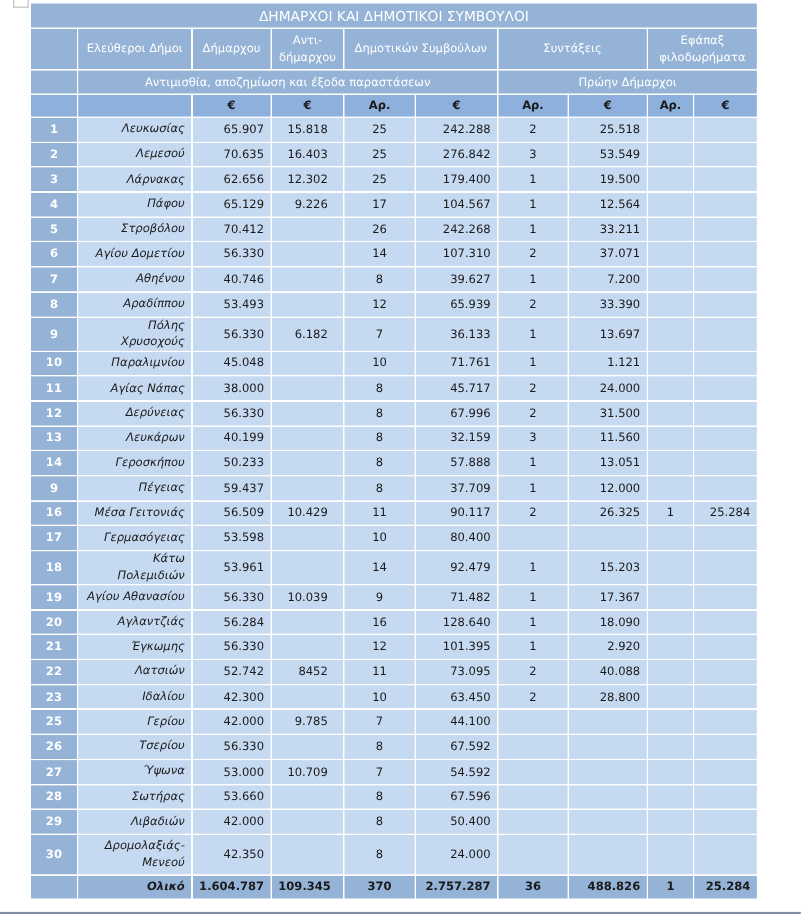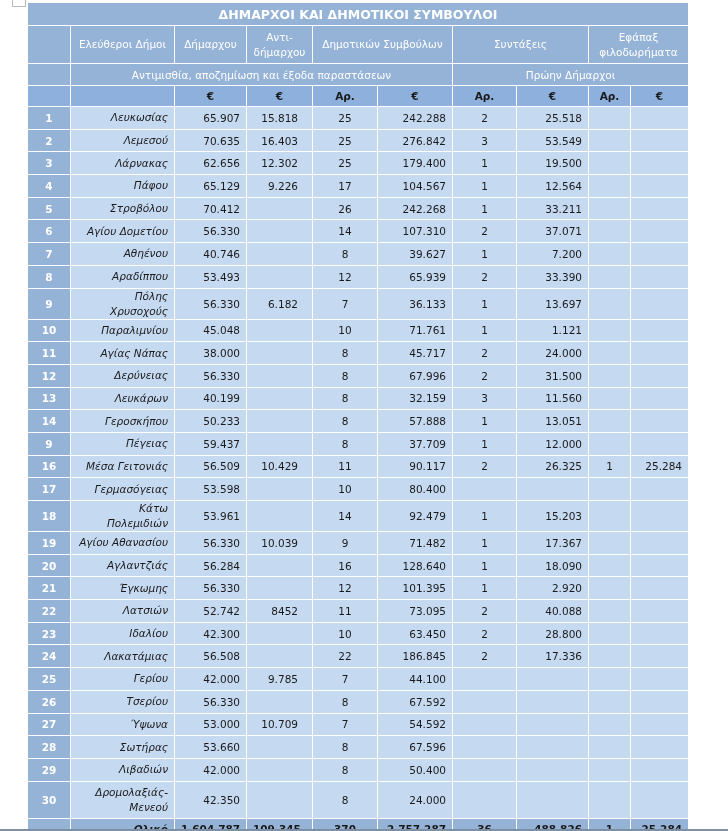--- a/index.html
+++ b/index.html
@@ -5,21 +5,21 @@
   html, body { margin:0; padding:0; background:#ffffff; }
   body { width:728px; height:831px; position:relative; overflow:hidden;
          font-family:"DejaVu Sans", "Liberation Sans", sans-serif; }
   .corner-mark { position:absolute; left:12px; top:0; width:12px; height:6px;
                  border:1px solid #bbbbbb; border-top:none; background:#fff; }
   table.main { position:absolute; left:27px; top:2px; border-collapse:collapse;
                table-layout:fixed; width:661px; }
   table.main td { border:1px solid #ffffff; padding:0 6px; font-size:10.5px;
                   color:#1a1a1a; overflow:hidden; white-space:nowrap; }
   .hdr { background:#95b3d7; color:#ffffff !important; text-align:center; }
-  .title { font-size:12.5px !important; height:22px; font-weight:bold;margin-top:27px; }
+  .title { font-size:12.5px !important; height:22px; font-weight:normal;margin-top:27px; }
   .sub { height:21px; font-size:10.5px; }
   .colh { height:37px; white-space:normal !important; line-height:15px; }
   .unit { height:20px; font-weight:bold; color:#1a1a1a !important; background:#8db0dc; }
   .idx { background:#95b3d7; color:#ffffff !important; text-align:center; font-weight:bold; }
   .cell { background:#c5d9f1; }
   tr.row td { height:21.7px; }
   tr.row.tall td { height:36px; }
   .name { text-align:right; white-space:normal !important; line-height:15px;font-style:italic; }
   .num { text-align:right; }
   .ctr { text-align:center; }
@@ -348,32 +348,20 @@
         <td class="cell num">42.300</td>
         <td class="cell num r-pad"></td>
         <td class="cell ctr">10</td>
         <td class="cell num">63.450</td>
         <td class="cell ctr">2</td>
         <td class="cell num">28.800</td>
         <td class="cell ctr"></td>
         <td class="cell num"></td>
       </tr>
       <tr class="row">
-        <td class="idx">24</td>
-        <td class="cell name">Λακατάμιας</td>
-        <td class="cell num">56.508</td>
-        <td class="cell num r-pad"></td>
-        <td class="cell ctr">22</td>
-        <td class="cell num">186.845</td>
-        <td class="cell ctr">2</td>
-        <td class="cell num">17.336</td>
-        <td class="cell ctr"></td>
-        <td class="cell num"></td>
-      </tr>
-      <tr class="row">
         <td class="idx">25</td>
         <td class="cell name">Γερίου</td>
         <td class="cell num">42.000</td>
         <td class="cell num r-pad">9.785</td>
         <td class="cell ctr">7</td>
         <td class="cell num">44.100</td>
         <td class="cell ctr"></td>
         <td class="cell num"></td>
         <td class="cell ctr"></td>
         <td class="cell num"></td>

